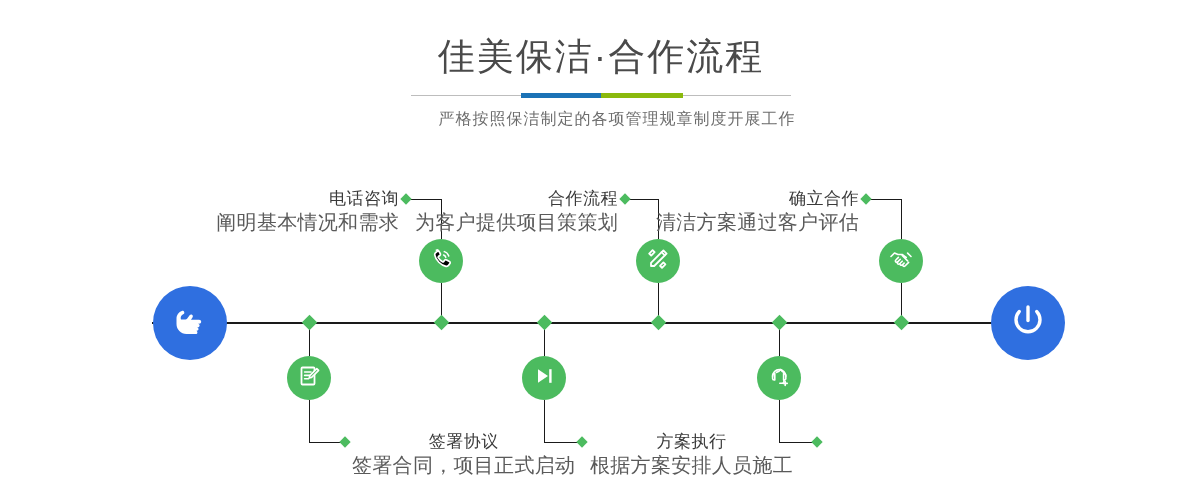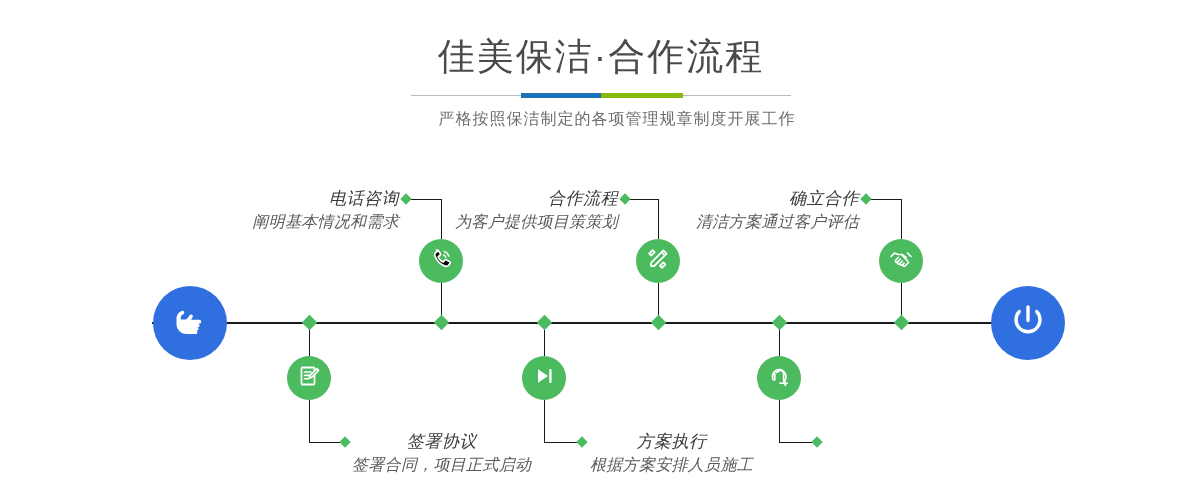--- a/index.html
+++ b/index.html
@@ -133,30 +133,29 @@
   }
   .diamond.small {
     width: 8px;
     height: 8px;
   }
 
   
   .label {
     position: absolute;
     white-space: nowrap;
-    font-style: italic;
   }
   .label .l-title {
     font-size: 17px;
     color: #3a3a3a;
     line-height: 24px;
     letter-spacing: 0.5px;
   }
   .label .l-desc {
-    font-size: 16px;
+    font-size: 20px;
     color: #5a5a5a;
     line-height: 22px;
     letter-spacing: 0.3px;
   }
   .label.top { text-align: right; }
   .label.bottom { text-align: center; }
 </style>
 </head>
 <body>
 

